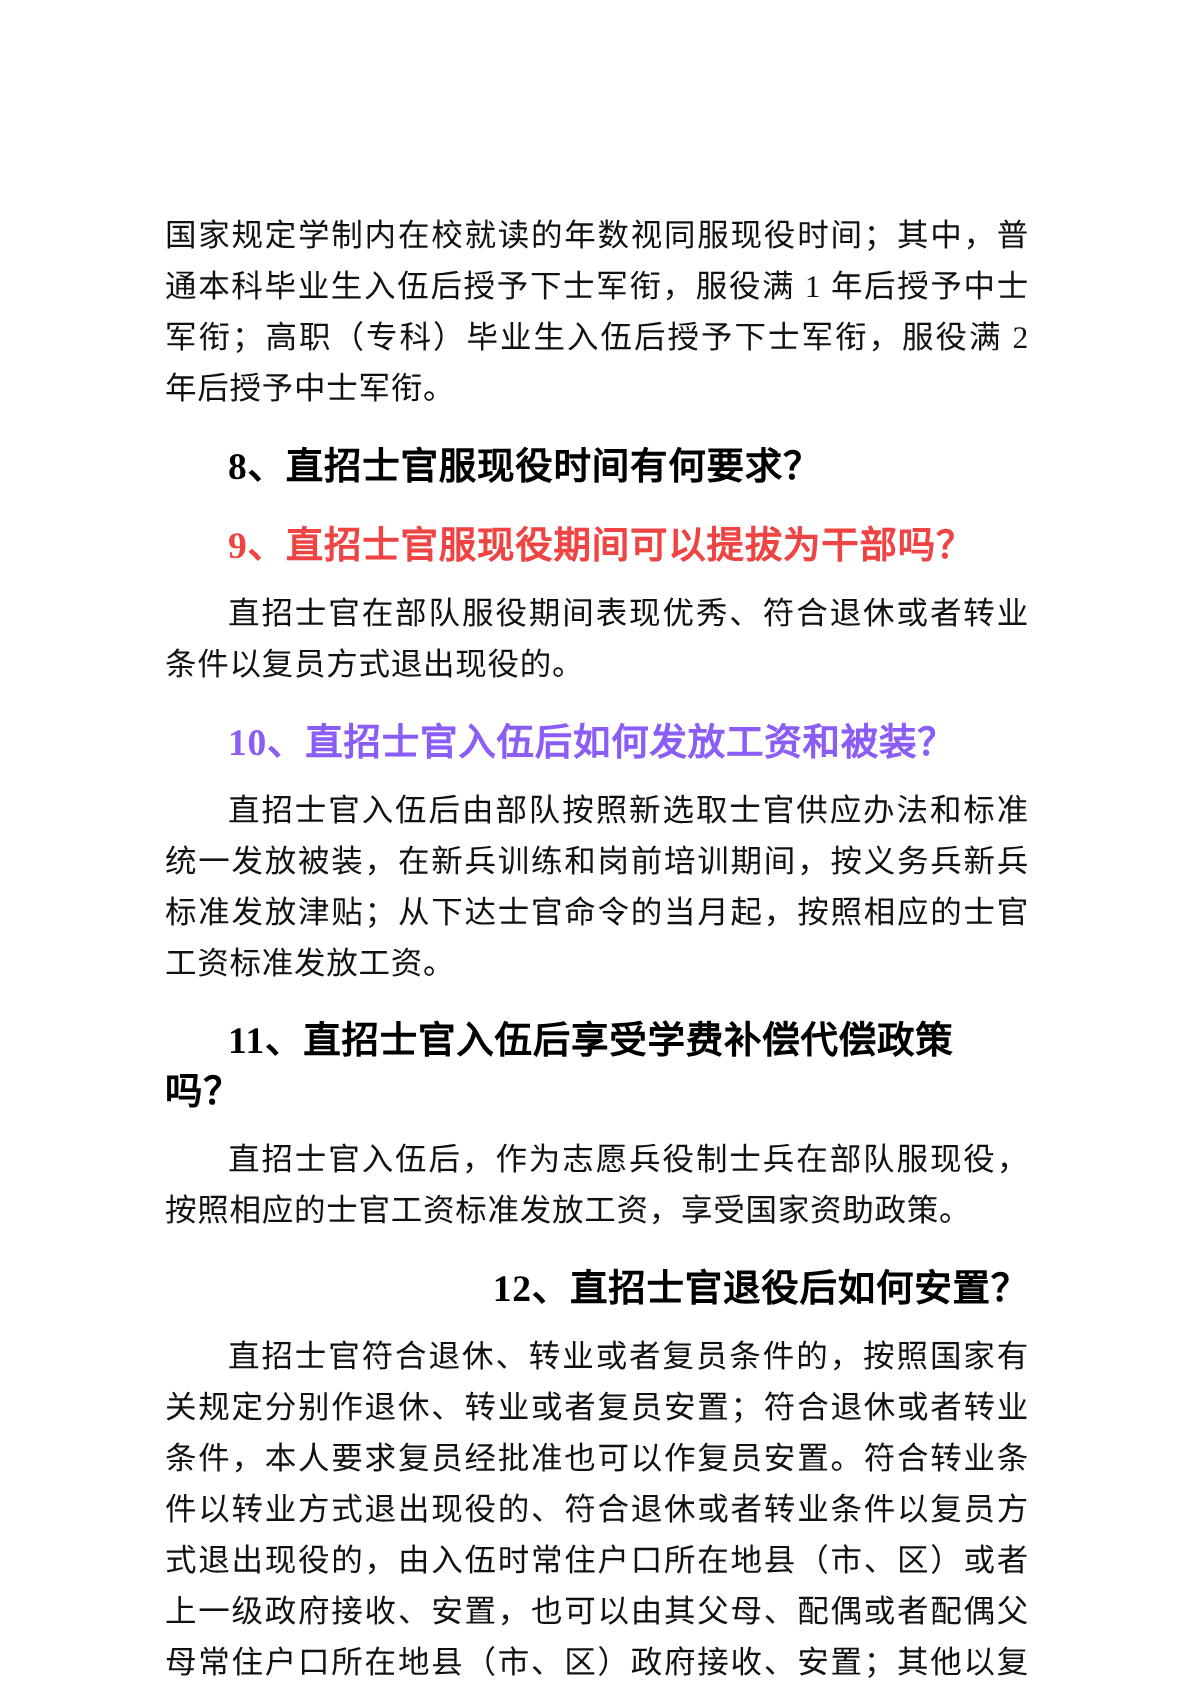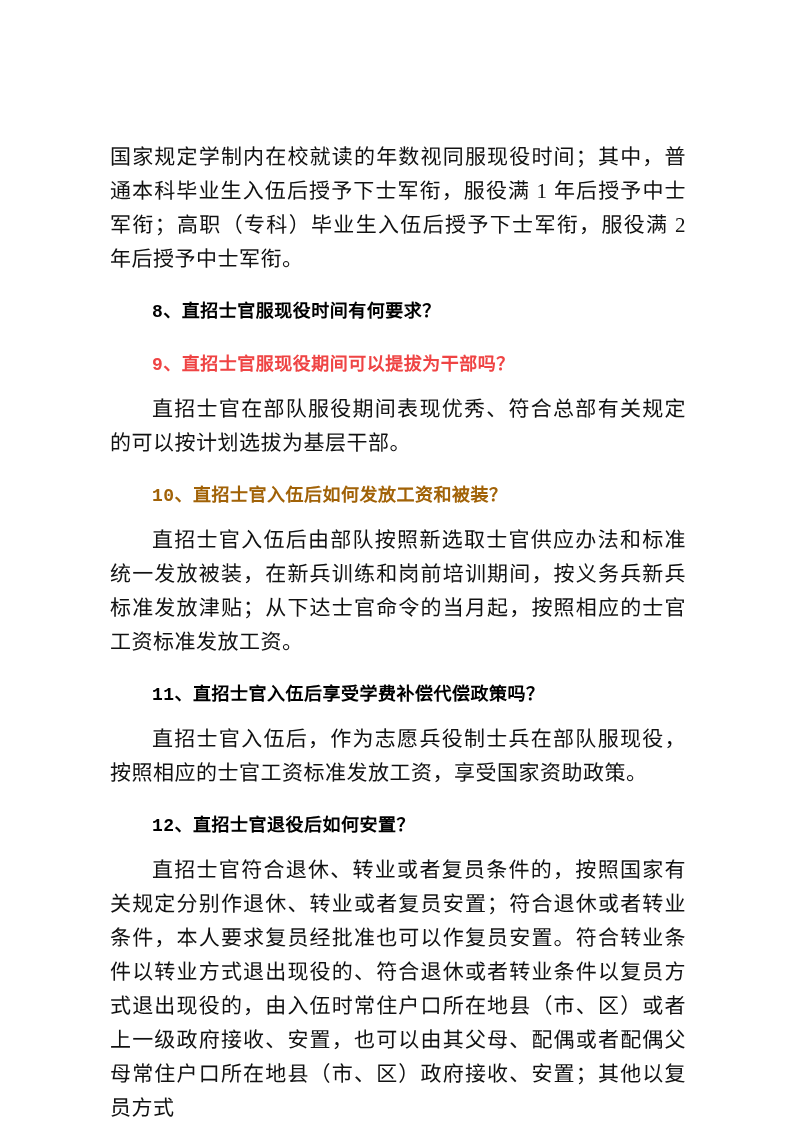--- a/index.html
+++ b/index.html
@@ -32,38 +32,37 @@
     text-justify: inter-character;
     text-indent: 42px;
     letter-spacing: 0.5px;
     word-break: break-all;
   }
   .content p.body-para.no-indent {
     text-indent: 0;
   }
   .content h2.question {
     margin: 19px 0 10px 0;
-    font-size: 18px;
+    font-size: 25px;
     line-height: 34px;
     font-weight: bold;
     text-indent: 42px;
     letter-spacing: 0.5px;
     color: #000000;
-    font-family: Liberation Mono, monospace;
   }
 </style>
 </head>
 <body>
 
 <div class="page" style="background: rgb(255, 255, 255); color: rgb(17, 17, 17);">
   <div class="content" id="document-content">
       <p class="body-para no-indent">国家规定学制内在校就读的年数视同服现役时间；其中，普通本科毕业生入伍后授予下士军衔，服役满 1 年后授予中士军衔；高职（专科）毕业生入伍后授予下士军衔，服役满 2 年后授予中士军衔。</p>
       <h2 class="question" style="color: rgb(0, 0, 0);">8、直招士官服现役时间有何要求？</h2>
       <h2 class="question" style="color: #ef4444;">9、直招士官服现役期间可以提拔为干部吗？</h2>
-      <p class="body-para">直招士官在部队服役期间表现优秀、符合总部有关规定的可以按计划选拔为基层干部。</p>
-      <h2 class="question" style="color: #a16207;">10、直招士官入伍后如何发放工资和被装？</h2>
+      <p class="body-para">直招士官在部队服役期间表现优秀、符合退休或者转业条件以复员方式退出现役的。</p>
+      <h2 class="question" style="color: #8b5cf6;">10、直招士官入伍后如何发放工资和被装？</h2>
       <p class="body-para">直招士官入伍后由部队按照新选取士官供应办法和标准统一发放被装，在新兵训练和岗前培训期间，按义务兵新兵标准发放津贴；从下达士官命令的当月起，按照相应的士官工资标准发放工资。</p>
       <h2 class="question" style="color: rgb(0, 0, 0);">11、直招士官入伍后享受学费补偿代偿政策吗？</h2>
       <p class="body-para">直招士官入伍后，作为志愿兵役制士兵在部队服现役，按照相应的士官工资标准发放工资，享受国家资助政策。</p>
-      <h2 class="question" style="color: rgb(0, 0, 0);">12、直招士官退役后如何安置？</h2>
+      <h2 class="question" style="color: rgb(0, 0, 0); text-align: right;">12、直招士官退役后如何安置？</h2>
       <p class="body-para">直招士官符合退休、转业或者复员条件的，按照国家有关规定分别作退休、转业或者复员安置；符合退休或者转业条件，本人要求复员经批准也可以作复员安置。符合转业条件以转业方式退出现役的、符合退休或者转业条件以复员方式退出现役的，由入伍时常住户口所在地县（市、区）或者上一级政府接收、安置，也可以由其父母、配偶或者配偶父母常住户口所在地县（市、区）政府接收、安置；其他以复员方式</p>
     </div>
 </div>
 
 </body></html>

